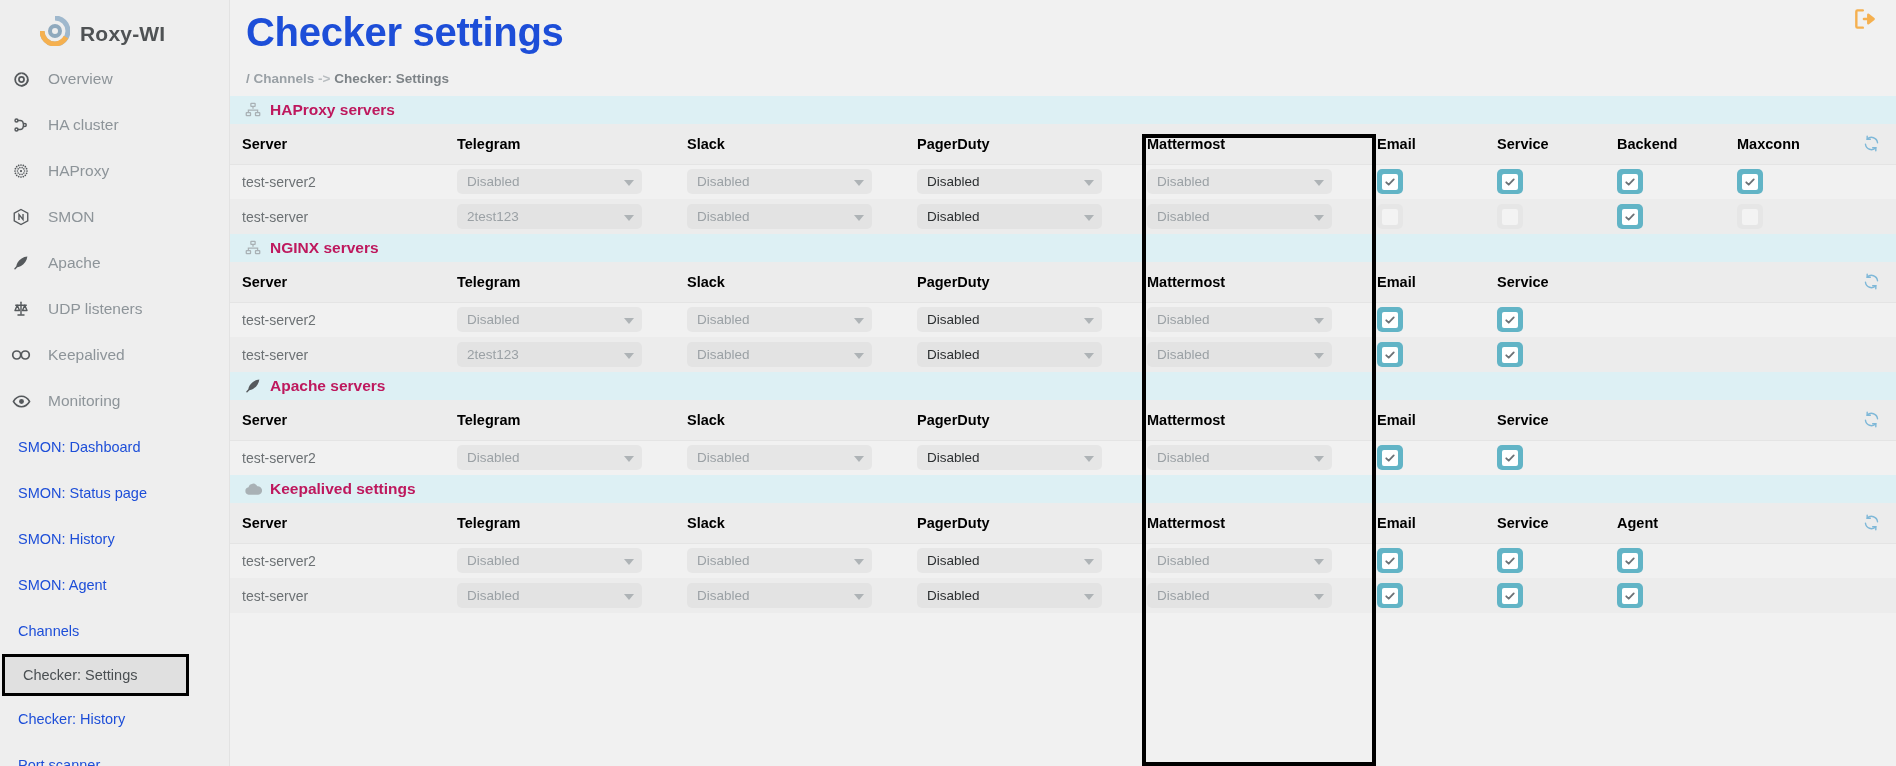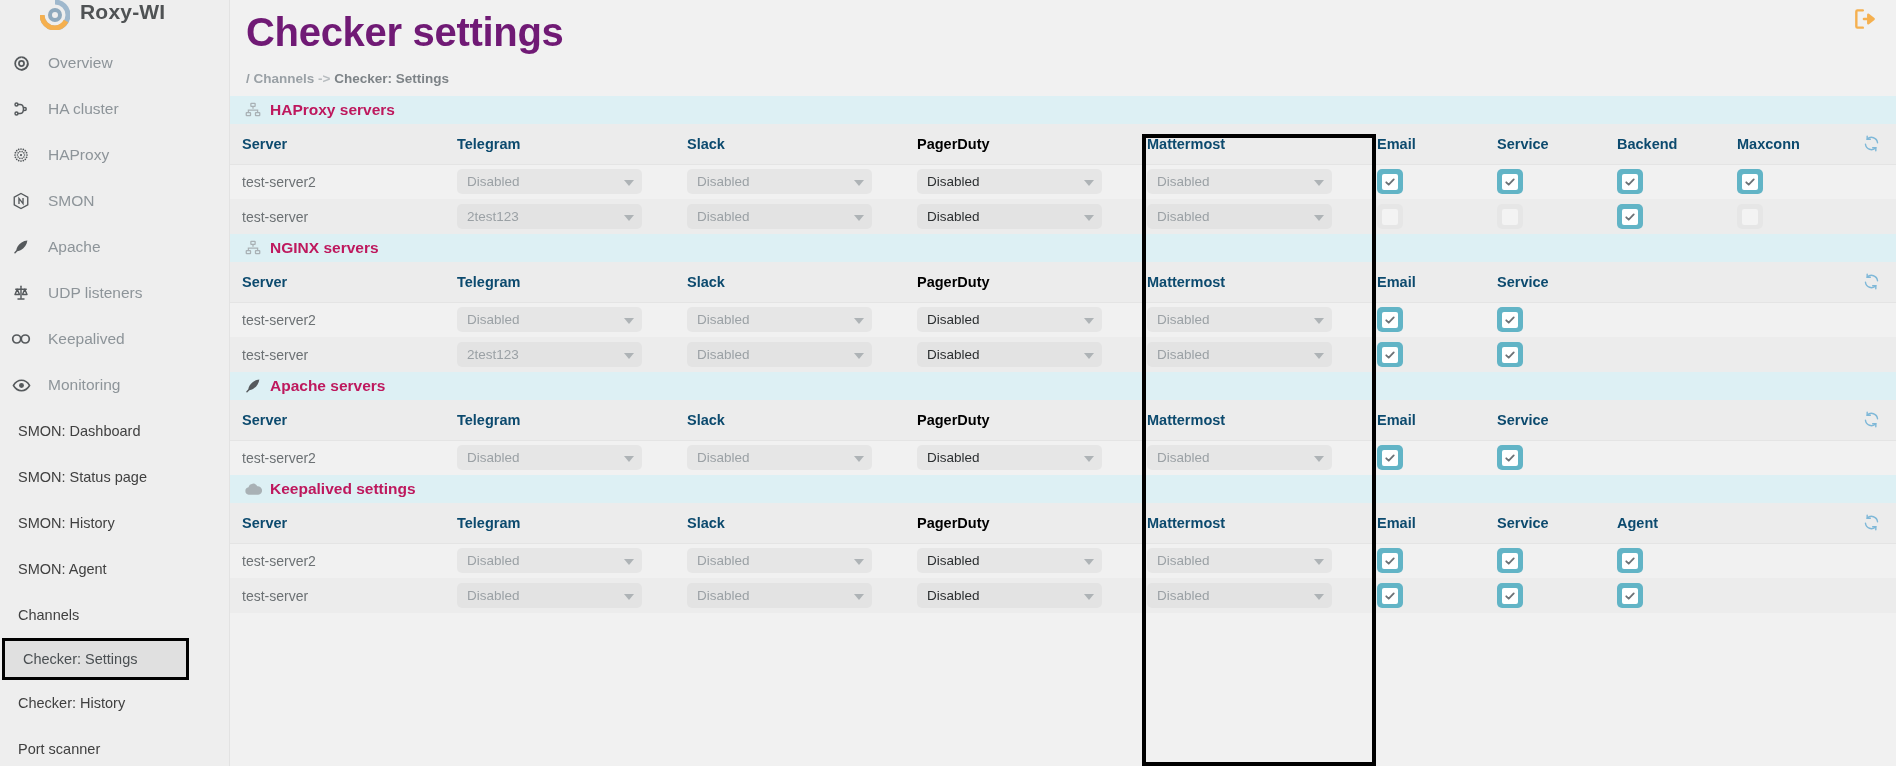--- a/index.html
+++ b/index.html
@@ -13,53 +13,53 @@
 
   
   #sidebar {
     width: 230px; min-width: 230px; height: 766px;
     background: #eeeeee;
     border-right: 1px solid #e2e2e2;
     position: relative;
     overflow: hidden;
   }
   .brand {
-    display: flex; align-items: flex-start; gap: 10px;
-    padding: 0 0 10px 40px;
+    display: flex; align-items: flex-end; gap: 10px;
+    padding: 16px 0 10px 40px;
   }
   .brand-logo { width: 30px; height: 30px; position: relative; flex: none; }
   .brand-title {
     font-size: 21px; font-weight: bold; color: #4f5254; letter-spacing: .2px;
   }
   .nav-item {
     display: flex; align-items: center; gap: 14px;
     height: 46px; padding-left: 8px;
     color: #8d9499; font-size: 15.5px;
     cursor: pointer; white-space: nowrap;
   }
   .nav-item .nv-ico { width: 26px; min-width: 26px; display:flex; justify-content:center; align-items:center; color:#55595c; }
-  .nav-item.sub { padding-left: 18px; font-size: 14.5px; color: #404040; }
+  .nav-item.sub { padding-left: 18px; font-size: 14.5px; color: #1d4ed8; }
   .nav-item.sub .nv-label { padding-left: 0; }
   .nav-item.active-box {
     background: #e0e0e0;
     border: 3px solid #000;
     margin: 0 40px 0 2px;
     height: 42px;
     padding-left: 18px;
     color: #4a4f52;
   }
 
   
   #main { flex: 1; height: 766px; position: relative; background: #f1f1f1; overflow: hidden; }
   .logout-btn {
     position: absolute; top: 6px; right: 18px;
     width: 26px; height: 26px; cursor: pointer;
   }
   .page-title {
-    font-size: 40px; font-weight: bold; color: #701a75;
+    font-size: 40px; font-weight: bold; color: #1d4ed8;
     padding: 10px 0 0 16px; letter-spacing: -.3px;
   }
   .breadcrumb {
     padding: 16px 0 10px 16px;
     font-size: 13.5px; font-weight: bold; color: #9aa1a6;
   }
   .breadcrumb .crumb-cur { color: #7d8387; }
   .breadcrumb .crumb-sep { color: #b7bcbf; font-weight: bold; }
 
   
@@ -70,21 +70,21 @@
     display: flex; align-items: center; gap: 8px;
     font-size: 15.5px; font-weight: bold; color: #be185d;
     padding-left: 14px;
   }
   .sec-ico { width: 18px; height: 18px; display: flex; align-items: center; justify-content: center; color: #a9b1b5; }
   .tbl { width: 100%; border-collapse: collapse; table-layout: fixed; }
   .tbl thead th {
     background: #ececec;
     height: 40px;
     text-align: left;
-    font-size: 14.5px; font-weight: bold; color: #0c4a6e;
+    font-size: 14.5px; font-weight: bold; color: #000000;
     padding-left: 12px;
     border-bottom: 1px solid #e4e4e4;
   }
   .tbl tbody td {
     height: 35px;
     padding-left: 12px;
     font-size: 14px; color: #6c7174;
     background: #f1f1f1;
     vertical-align: middle;
   }

